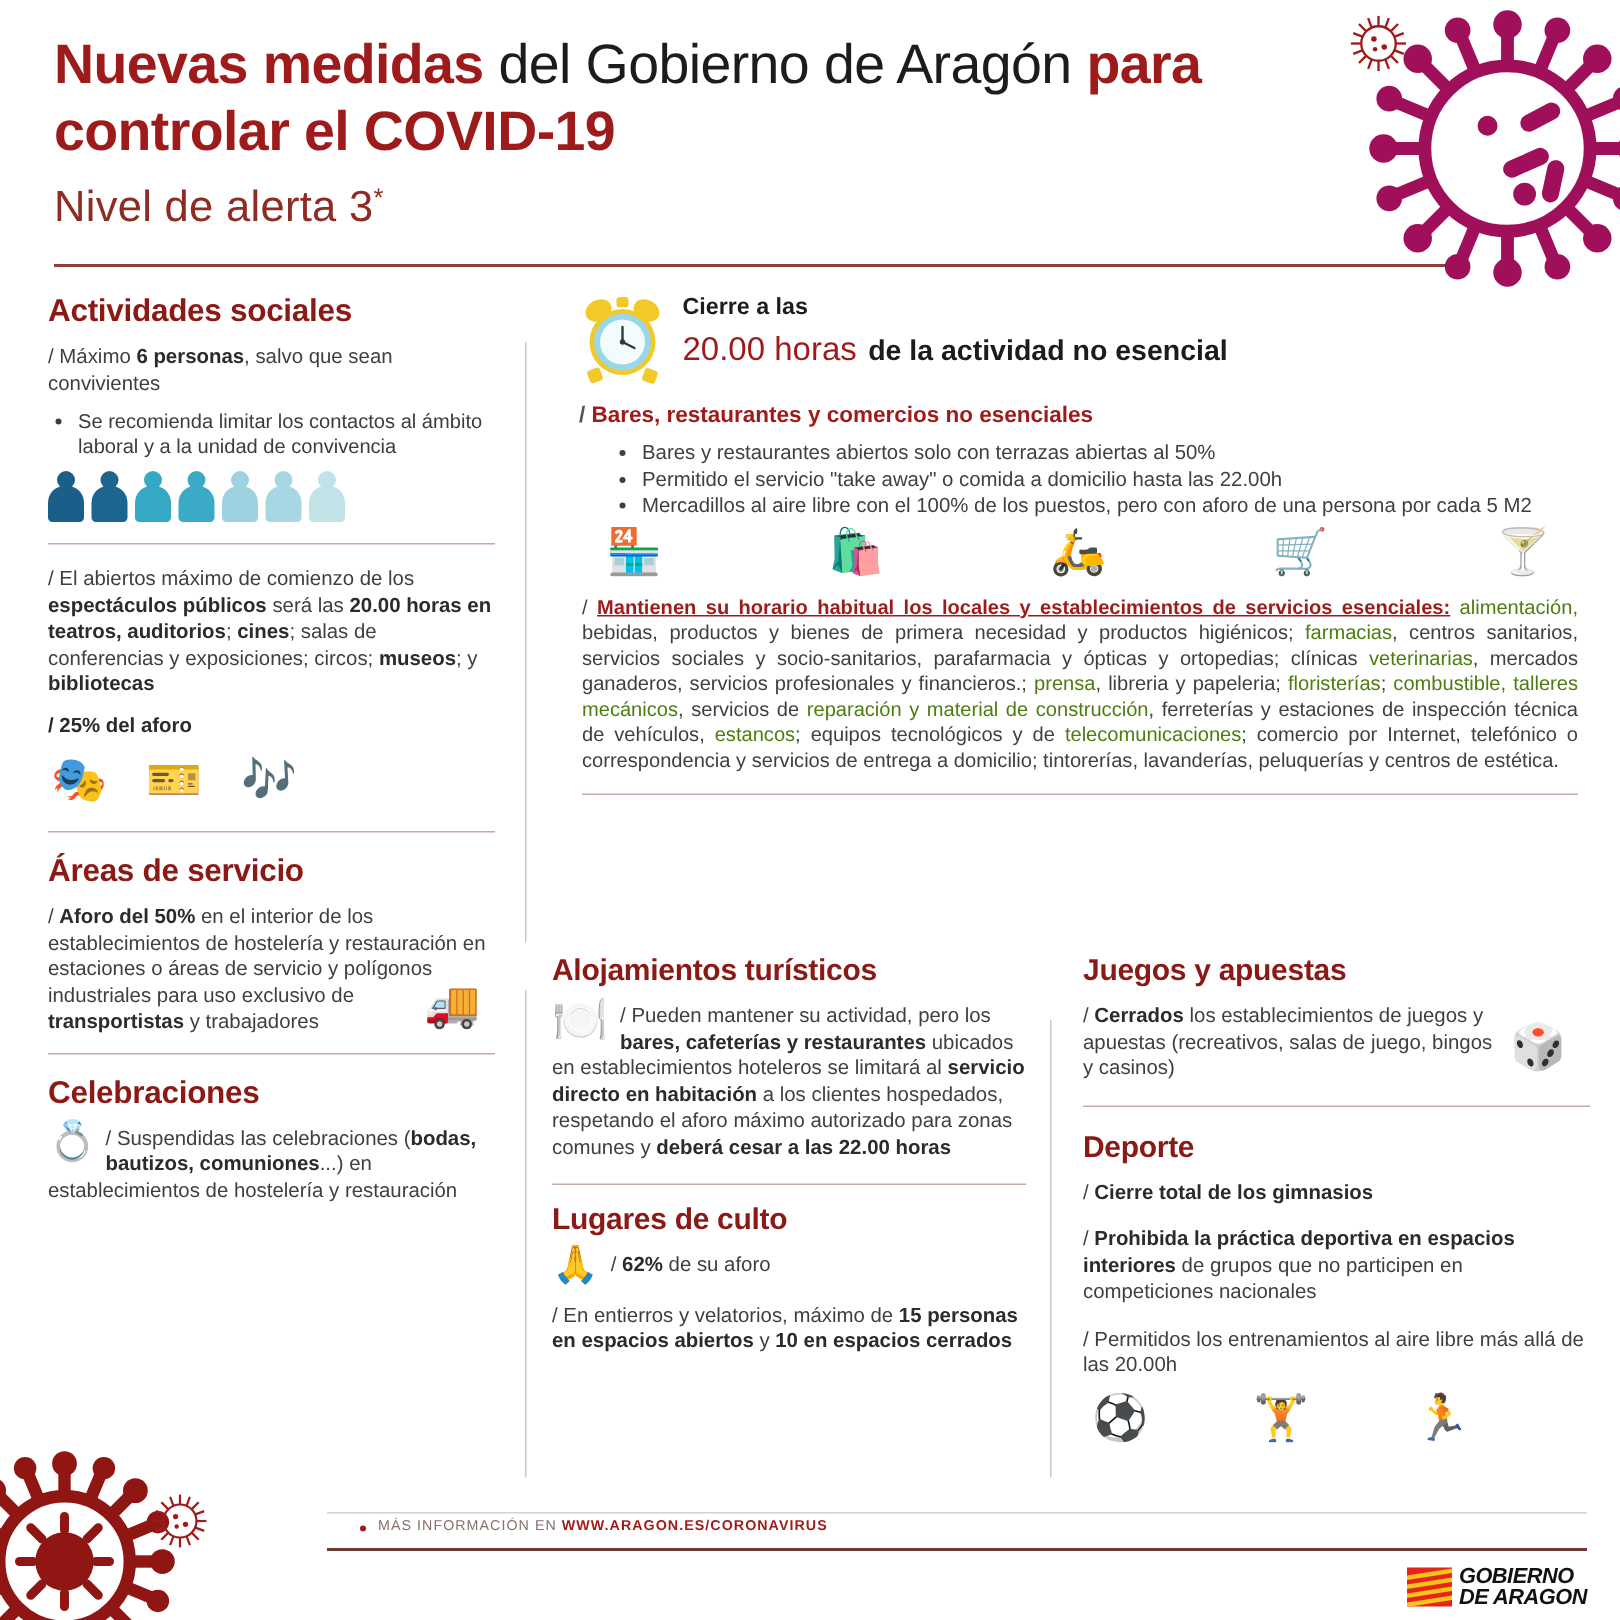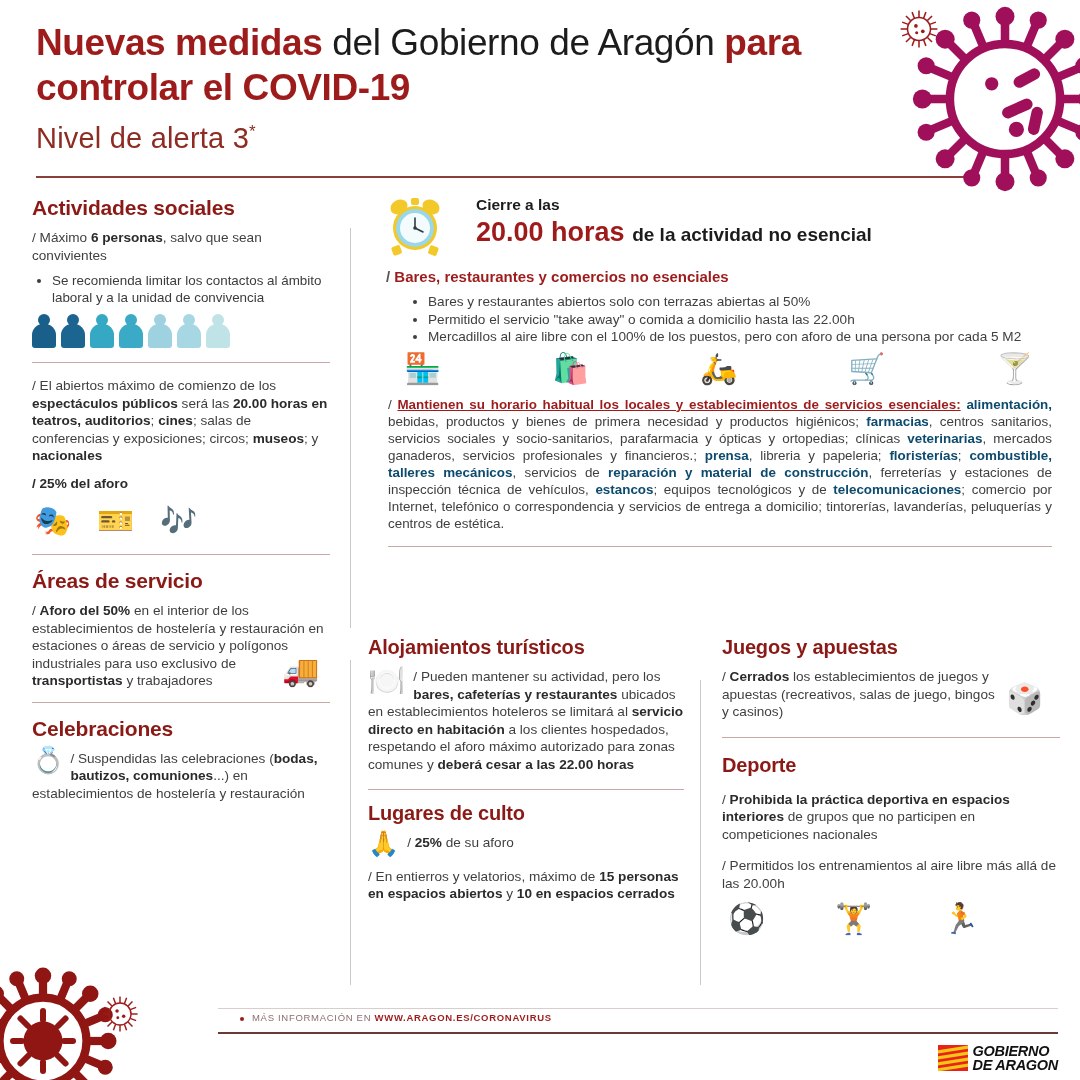--- a/index.html
+++ b/index.html
@@ -68,37 +68,37 @@
   .people{display:flex;gap:5px;margin-top:8px;margin-left:32px;}
   .person{width:24px;height:34px;position:relative;}
   .person .head{position:absolute;left:6px;top:0;width:12px;height:12px;border-radius:50%;}
   .person .body{position:absolute;left:0;top:10px;width:24px;height:24px;border-radius:11px 11px 3px 3px;}
 
   
   .icon-row{display:flex;align-items:flex-end;gap:26px;margin-top:10px;margin-left:34px;}
   .icon-row.center{justify-content:space-between;margin-left:0;padding:0 46px;}
 
   
-  .clock-block{display:flex;align-items:flex-start;gap:32px;padding-left:28px;}
+  .clock-block{display:flex;align-items:flex-start;gap:11px;padding-left:28px;}
   .clock-txt .l1{font-size:15.5px;font-weight:700;color:#1c1c1c;line-height:18px;}
   .clock-txt .l2{font-size:29px;font-weight:700;color:#9e1b1b;line-height:34px;letter-spacing:-.5px;}
   .clock-txt .l2 span{font-size:19px;color:#1c1c1c;letter-spacing:0;}
   .mid-sub{
     font-size:15px;font-weight:700;color:#9e1b1b;margin:12px 0 0 28px;
   }
   .mid-sub .sl{color:#555;}
   .center-wide{position:absolute;left:358px;top:196px;width:722px;}
   .bullets-wide{margin:8px 0 0 52px;padding-left:18px;}
   .bullets-wide li{font-size:13.6px;line-height:17.5px;color:#3f3f3f;}
 
   .essential{
     margin:12px 28px 0 30px;font-size:13.4px;line-height:17px;text-align:justify;color:#3f3f3f;
   }
   .essential .u{color:#9e1b1b;font-weight:700;text-decoration:underline;}
-  .essential b{color:#0c4a6e;font-weight:700;}
+  .essential b{color:#4d7c0f;font-weight:400;}
 
   .mid-rule{height:1px;background:#c9a9a5;margin:14px 28px 0 30px;}
 
   
   .footer-rule-top{position:absolute;left:218px;top:1008px;width:840px;height:1px;background:#d8cfcd;}
   .footer-txt{
     position:absolute;left:240px;top:1012px;font-size:9.5px;letter-spacing:.7px;color:#8a6f6c;
   }
   .footer-txt b{color:#9e1b1b;}
   .footer-dot{position:absolute;left:240px;top:1017px;width:4px;height:4px;border-radius:50%;background:#9e1b1b;}
@@ -239,21 +239,21 @@
         </div>
       <div class="person">
           <div class="head" style="background:#bfe3e6"></div>
           <div class="body" style="background:#bfe3e6"></div>
         </div>
     </div>
 
     <div class="sec">
       <div class="hr"></div>
       <p class="body-txt">
-        <span class="slash">/ </span><span>El abiertos máximo de comienzo de los </span><b>espectáculos públicos</b><span> será las </span><b>20.00 horas en teatros, auditorios</b><span>; </span><b>cines</b><span>; salas de conferencias y exposiciones; circos; </span><b>museos</b><span>; y </span><b>nacionales</b>
+        <span class="slash">/ </span><span>El abiertos máximo de comienzo de los </span><b>espectáculos públicos</b><span> será las </span><b>20.00 horas en teatros, auditorios</b><span>; </span><b>cines</b><span>; salas de conferencias y exposiciones; circos; </span><b>museos</b><span>; y </span><b>bibliotecas</b>
       </p>
       <p class="body-txt" style="margin-top:10px"><b>/ 25% del aforo</b></p>
     </div>
     <div class="icon-row" style="margin-top:14px">
       <span class="emoji">🎭</span>
       <span class="emoji">🎫</span>
       <span class="emoji">🎶</span>
     </div>
 
     <div class="sec" style="margin-top:18px">
@@ -290,21 +290,21 @@
         <circle cx="29" cy="32" r="19" fill="#9ad7e8"></circle>
         <circle cx="29" cy="32" r="15" fill="#f4fbfd"></circle>
         <g stroke="#2b3b44" stroke-width="1.6" stroke-linecap="round">
           <line x1="29" y1="32" x2="29" y2="22"></line>
             <line x1="29" y1="32" x2="37" y2="36"></line>
         </g>
         <circle cx="29" cy="32" r="1.8" fill="#2b3b44"></circle>
       </svg>
       <div class="clock-txt">
         <div class="l1">Cierre a las</div>
-        <div class="l2"><span style="font-size:27px;color:#9e1b1b;font-weight:700">20.00 horas</span> <span>de la actividad no esencial</span></div>
+        <div class="l2"><span style="font-size:22px;color:#9e1b1b;font-weight:400">20.00 horas</span> <span>de la actividad no esencial</span></div>
       </div>
     </div>
 
     <div class="mid-sub">
       <span class="sl">/ </span><span>Bares, restaurantes y comercios no esenciales</span>
     </div>
 
     <ul class="bullets-wide">
       <li>Bares y restaurantes abiertos solo con terrazas abiertas al 50%</li>
       <li>Permitido el servicio "take away" o comida a domicilio hasta las 22.00h</li>
@@ -327,41 +327,44 @@
 
   <div class="col-mid" style="top:636px">
     <div style="padding:0 26px 0 10px">
       <h2 class="h2 mid">Alojamientos turísticos</h2>
       <p class="body-txt">
         <span class="emoji" style="font-size:30px;float:left;margin:2px 8px 0 0;line-height:22px">🍽️</span><span class="slash">/ </span><span>Pueden mantener su actividad, pero los </span><b>bares, cafeterías y restaurantes</b><span> ubicados en establecimientos hoteleros se limitará al </span><b>servicio directo en habitación</b><span> a los clientes hospedados, respetando el aforo máximo autorizado para zonas comunes y </span><b>deberá cesar a las 22.00 horas</b>
       </p>
       <div class="hr" style="margin:16px 0 12px 0"></div>
       <h2 class="h2 mid">Lugares de culto</h2>
       <p class="body-txt">
-        <span class="emoji" style="font-size:25px;float:left;margin:0 8px 0 0;line-height:18px">🙏</span><span class="slash">/ </span><b>25%</b><span> de su aforo</span>
+        <span class="emoji" style="font-size:25px;float:left;margin:0 8px 0 0;line-height:18px">🙏</span><span class="slash">/ </span><b>62%</b><span> de su aforo</span>
       </p>
       <p class="body-txt" style="margin-top:16px;clear:both">
         <span class="slash">/ </span><span>En entierros y velatorios, máximo de </span><b>15 personas en espacios abiertos</b><span> y </span><b>10 en espacios cerrados</b>
       </p>
     </div>
   </div>
 
   <div class="col-right" style="top:636px">
     <div style="padding:0 20px 0 12px">
       <h2 class="h2 mid">Juegos y apuestas</h2>
       <p class="body-txt" style="width:275px">
         <span class="slash">/ </span><b>Cerrados</b><span> los establecimientos de juegos y apuestas (recreativos, salas de juego, bingos y casinos)</span>
       </p>
       <div style="position:absolute;right:36px;top:48px">
         <span class="emoji" style="font-size:30px">🎲</span>
       </div>
 
       <div class="hr-r"></div>
 
       <h2 class="h2 mid">Deporte</h2>
+      <p class="body-txt">
+        <span class="slash">/ </span><b>Cierre total de los gimnasios</b>
+      </p>
       <p class="body-txt" style="margin-top:14px">
         <span class="slash">/ </span><b>Prohibida la práctica deportiva  en espacios interiores</b><span> de grupos que no participen en competiciones nacionales</span>
       </p>
       <p class="body-txt" style="margin-top:14px">
         <span class="slash">/ </span><span>Permitidos los entrenamientos al aire libre más allá de las 20.00h</span>
       </p>
       <div class="icon-row" style="margin-left:6px;gap:70px;margin-top:12px">
         <span class="emoji">⚽</span>
         <span class="emoji">🏋️</span>
         <span class="emoji">🏃</span>

